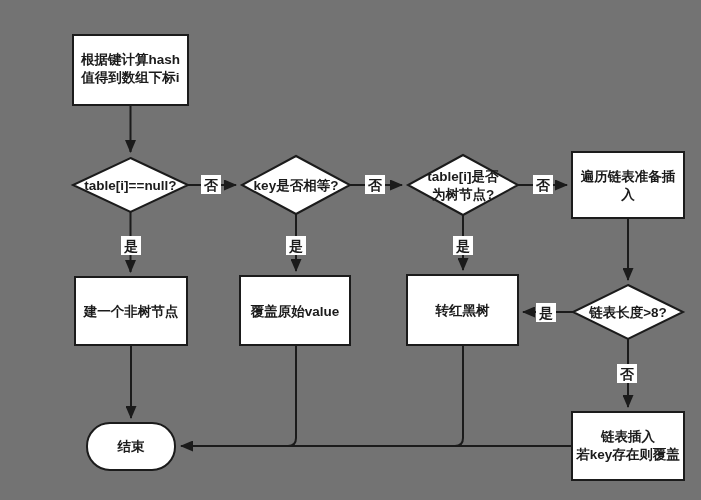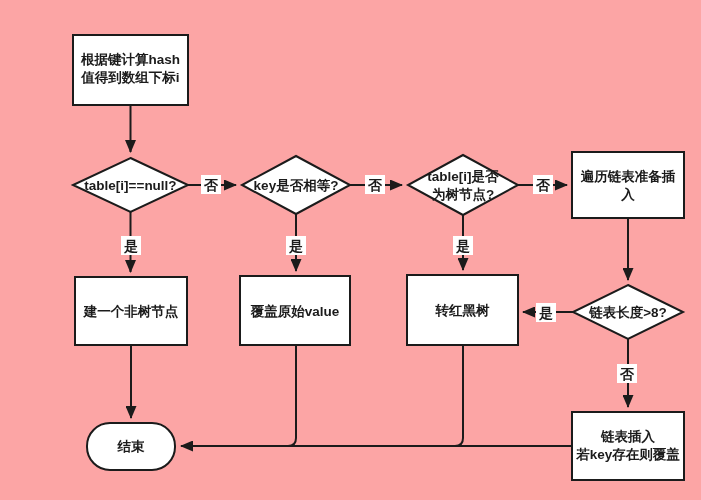--- a/index.html
+++ b/index.html
@@ -3,21 +3,21 @@
 <meta charset="utf-8">
 <style>
   html, body {
     margin: 0;
     padding: 0;
     background: #ffffff;
   }
   .canvas-wrap {
     width: 701px;
     height: 500px;
-    background: #fca5a5;
+    background: #737373;
     position: relative;
     overflow: hidden;
   }
   svg text {
     font-family: "Liberation Sans", "DejaVu Sans", sans-serif;
     fill: #1b1b1b;
     font-weight: 600;
   }
   .node-shape {
     fill: #ffffff;

